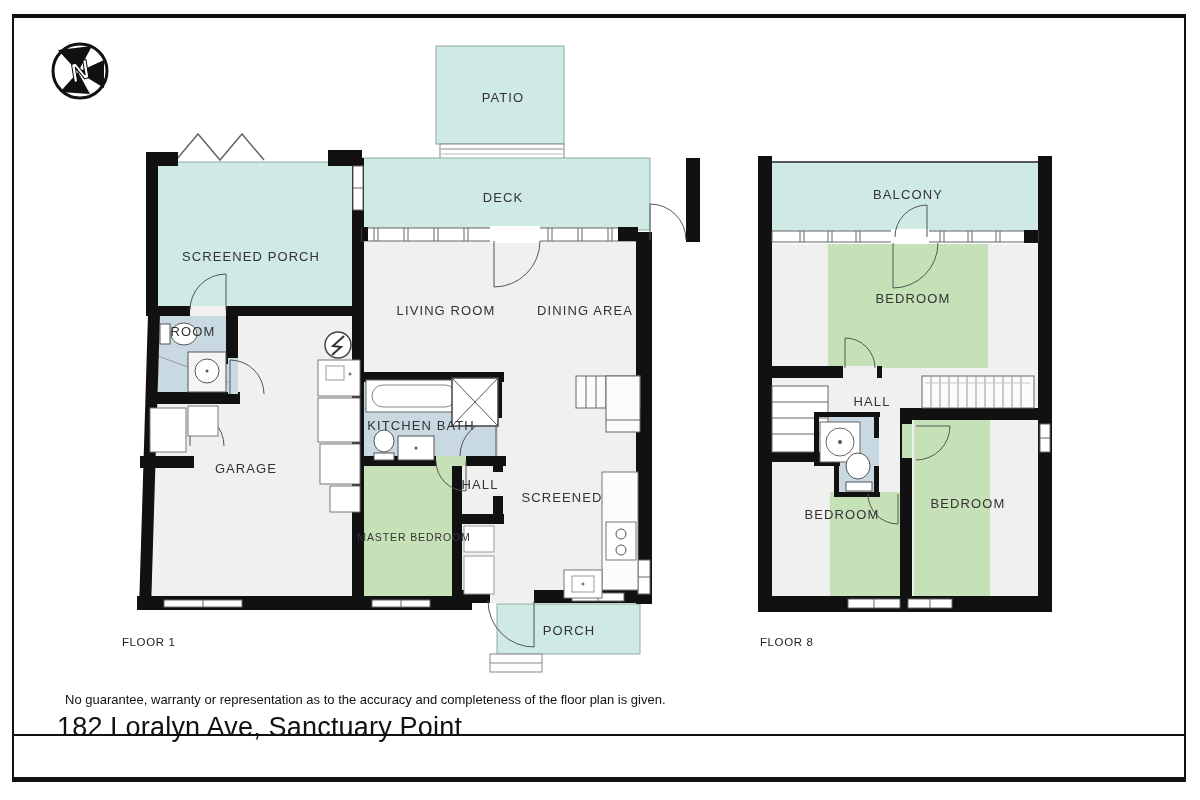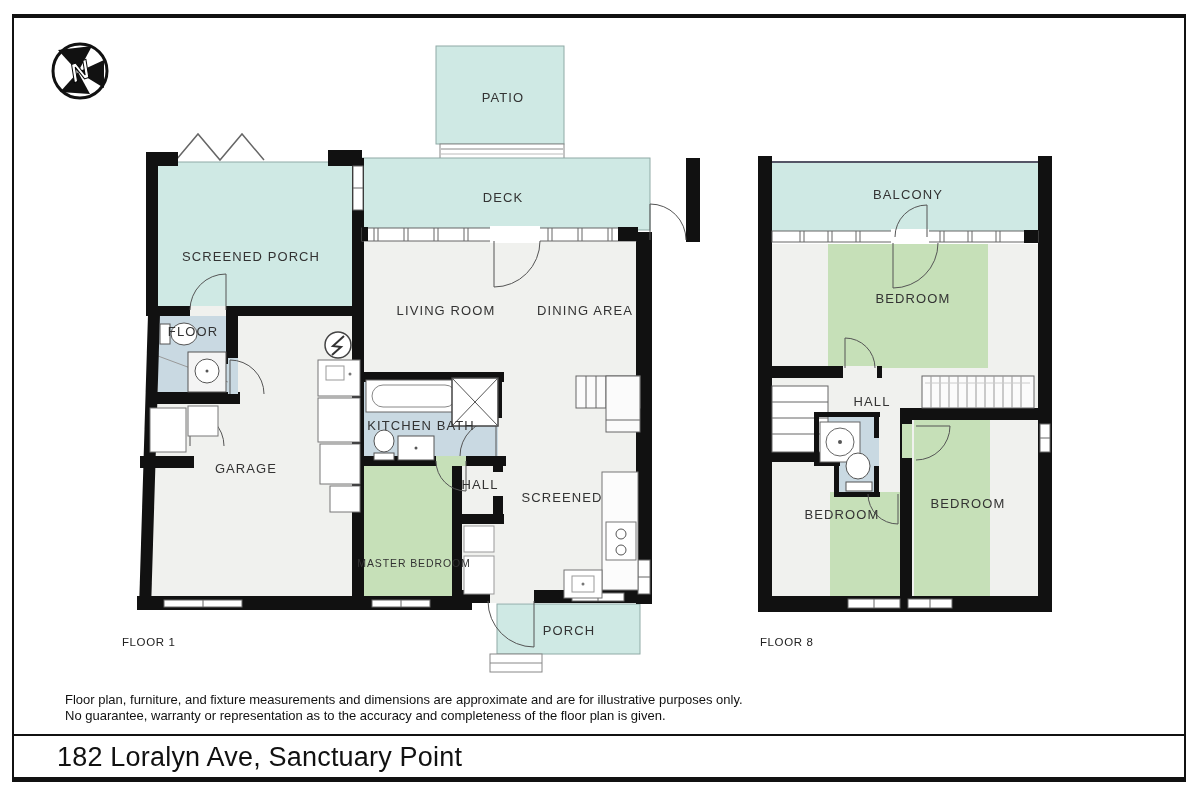--- a/index.html
+++ b/index.html
@@ -4,24 +4,24 @@
 <style>
   html,body{margin:0;padding:0;background:#fff;}
   .page{position:relative;width:1200px;height:800px;background:#ffffff;overflow:hidden;
         font-family:"Liberation Sans",sans-serif;}
   .frame{position:absolute;left:12px;top:14px;width:1174px;height:768px;box-sizing:border-box;
          border-top:4px solid #111;border-left:2px solid #111;border-right:2px solid #111;
          border-bottom:5px solid #111;}
   .divider{position:absolute;left:12px;top:734px;width:1174px;height:2px;background:#111;}
   .rlabel{position:absolute;transform:translate(-50%,-50%);font-size:13px;letter-spacing:1.1px;
           color:#333;white-space:nowrap;}
-  .rlabel.small{font-size:10.5px;letter-spacing:0.9px;margin-top:26px;}
+  .rlabel.small{font-size:10.5px;letter-spacing:0.9px;}
   .flabel{position:absolute;font-size:11.5px;letter-spacing:0.6px;color:#222;white-space:nowrap;text-align:right;}
   .disclaimer{position:absolute;left:65px;top:692px;font-size:13px;line-height:16px;color:#111;}
-  .addr{position:absolute;left:57px;top:742px;font-size:27px;color:#111;letter-spacing:0.2px;}
+  .addr{position:absolute;left:57px;top:712px;font-size:27px;color:#111;letter-spacing:0.2px;}
   svg{position:absolute;left:0;top:0;}
 </style>
 </head>
 <body>
 
 <div class="page">
 
   <svg width="1200" height="800" viewBox="0 0 1200 800">
 
     <g>
@@ -273,39 +273,38 @@
       <polygon points="78,72 60,92 90,94" fill="#111"></polygon>
       <text x="80" y="80" text-anchor="middle" font-size="26" font-style="italic" font-weight="bold" fill="#fff" stroke="#000" stroke-width="1" transform="rotate(-20 80 72)">N</text>
     </g>
   </svg>
 
   <div class="rlabel" style="left:503px;top:97px">PATIO</div>
   <div class="rlabel" style="left:503px;top:197px">DECK</div>
   <div class="rlabel" style="left:251px;top:256px">SCREENED PORCH</div>
   <div class="rlabel" style="left:446px;top:310px">LIVING ROOM</div>
   <div class="rlabel" style="left:585px;top:310px">DINING AREA</div>
-  <div class="rlabel" style="left:193px;top:331px">FLOOR</div>
+  <div class="rlabel" style="left:193px;top:331px">ROOM</div>
   <div class="rlabel" style="left:421px;top:425px">KITCHEN BATH</div>
   <div class="rlabel" style="left:246px;top:468px">GARAGE</div>
   <div class="rlabel" style="left:480px;top:484px">HALL</div>
   <div class="rlabel" style="left:562px;top:497px">SCREENED</div>
   <div class="rlabel small" style="left:414px;top:537px">MASTER BEDROOM</div>
   <div class="rlabel" style="left:569px;top:630px">PORCH</div>
 
   <div class="rlabel" style="left:908px;top:194px">BALCONY</div>
   <div class="rlabel" style="left:913px;top:298px">BEDROOM</div>
   <div class="rlabel" style="left:872px;top:401px">HALL</div>
   <div class="rlabel" style="left:842px;top:514px">BEDROOM</div>
   <div class="rlabel" style="left:968px;top:503px">BEDROOM</div>
 
   <div class="flabel" style="left:122px;top:636px">FLOOR 1</div>
   <div class="flabel" style="left:760px;top:636px">FLOOR 8</div>
 
   <div class="disclaimer">
-    <div>Floor plan, furniture, and fixture measurements and dimensions are approximate and are for illustrative purposes only.</div>
     <div>No guarantee, warranty or representation as to the accuracy and completeness of the floor plan is given.</div>
   </div>
 
   <div class="frame"></div>
   <div class="divider"></div>
   <div class="addr">182 Loralyn Ave, Sanctuary Point</div>
 
 </div>
 
 </body></html>

